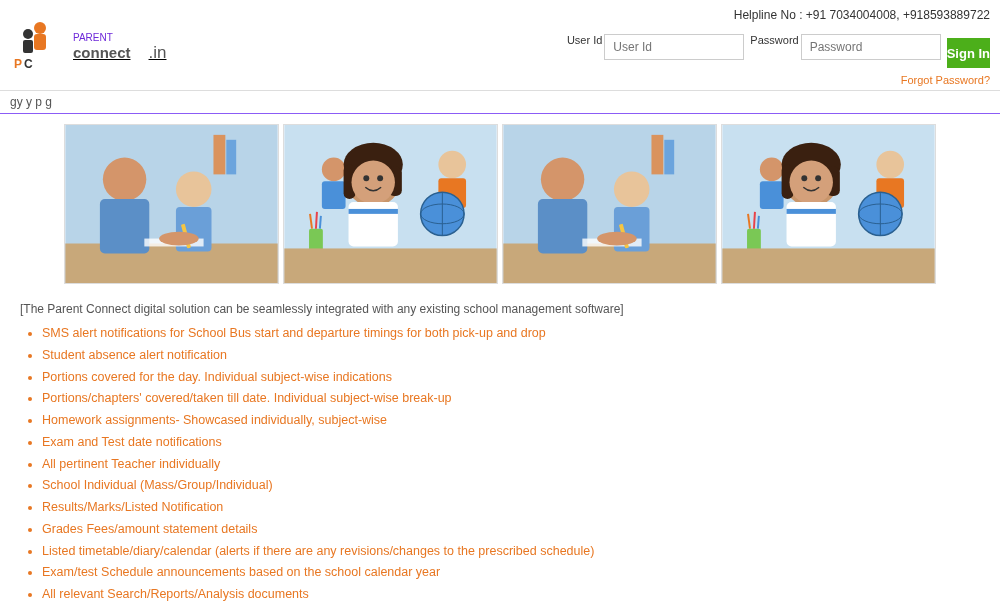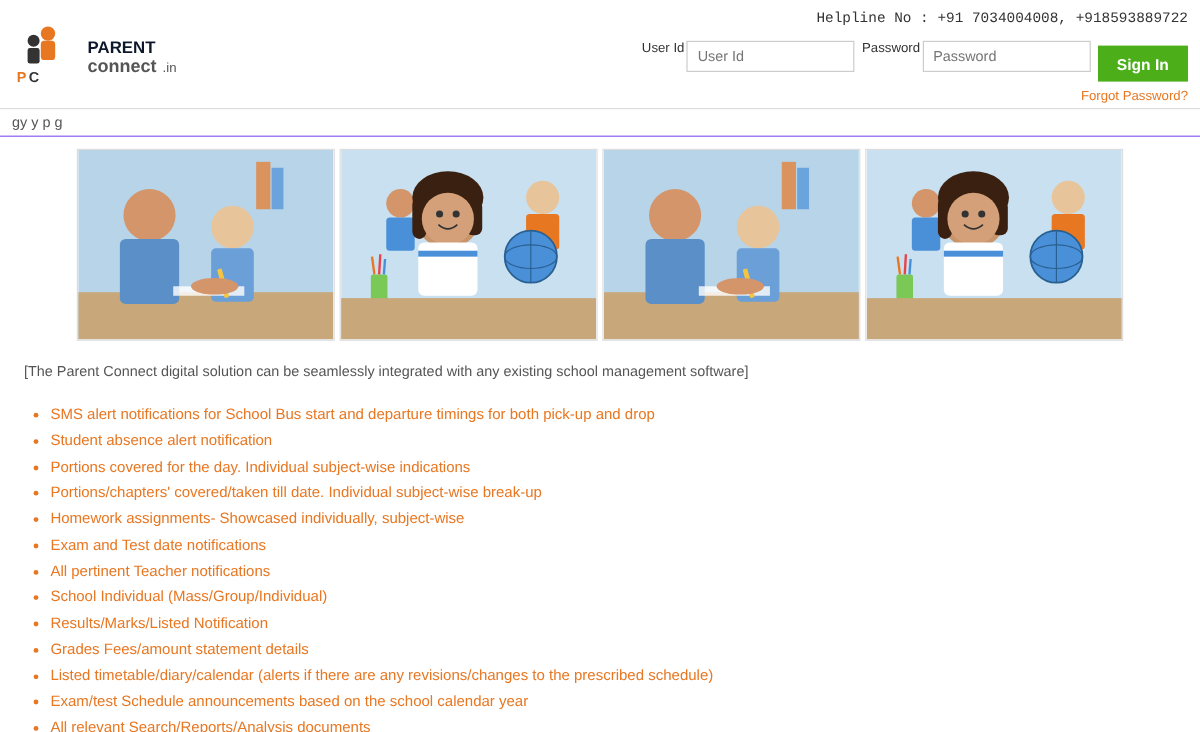--- a/index.html
+++ b/index.html
@@ -40,21 +40,20 @@
     .header-right {
       display: flex;
       flex-direction: column;
       align-items: flex-end;
       gap: 4px;
     }
     .helpline {
       font-size: 12px;
       color: #333;
       text-align: right;
-      font-family: Liberation Mono, monospace;
     }
     .login-row {
       display: flex;
       align-items: center;
       gap: 6px;
     }
     .login-field-group {
       display: flex;
       flex-direction: row;
       align-items: flex-start;
@@ -68,21 +67,21 @@
       border: 1px solid #ccc;
       padding: 4px 8px;
       font-size: 12px;
       width: 140px;
       height: 26px;
     }
     .signin-btn {
       background: #4caf1a;
       color: #fff;
       border: none;
-      padding: 6px 16px;
+      padding: 6px 0;
       font-size: 13px;
       font-weight: bold;
       cursor: pointer;
       height: 30px;
       margin-top: 12px;
     }
     .forgot-password {
       font-size: 11px;
       color: #e87722;
       text-align: right;
@@ -116,21 +115,21 @@
       height: 100%;
     }
 
     
     .content {
       padding: 8px 20px 20px 20px;
     }
     .intro-text {
       font-size: 12px;
       color: #555;
-      margin-bottom: 20px;
+      margin-bottom: 8px;
     }
     .feature-list {
       list-style: disc;
       padding-left: 22px;
     }
     .feature-list li {
       font-size: 12.5px;
       color: #e87722;
       margin-bottom: 3px;
       line-height: 1.5;
@@ -152,25 +151,25 @@
         <rect x="24" y="14" width="12" height="16" rx="3" fill="#e87722"></rect>
 
         <circle cx="18" cy="14" r="5" fill="#333"></circle>
         <rect x="13" y="20" width="10" height="13" rx="2" fill="#333"></rect>
 
         <text x="4" y="48" font-family="Arial" font-weight="bold" font-size="12" fill="#e87722">P</text>
         <text x="14" y="48" font-family="Arial" font-weight="bold" font-size="12" fill="#333">C</text>
       </svg>
       <div>
         <div style="display:flex; align-items:baseline; gap:0;">
-          <span style="font-size:14px; font-weight:bold; color:#0f172a;">PARENT</span>
+          <span style="font-size:10px; font-weight:normal; color:#6d28d9;">PARENT</span>
         </div>
-        <div style="display:flex; align-items:baseline; gap:5px;">
+        <div style="display:flex; align-items:baseline; gap:18px;text-decoration:underline;">
           <span style="font-size:15px; font-weight:bold; color:#555;">connect</span>
-          <span style="font-size:11px; color:#555;">.in</span>
+          <span style="font-size:17px; color:#555;">.in</span>
         </div>
       </div>
     </div>
   </div>
 
   <div class="header-right">
     <span class="helpline">Helpline No : +91 7034004008, +918593889722</span>
     <div class="login-row">
       <div class="login-field-group">
         <label>User Id</label>
@@ -301,21 +300,21 @@
 
 <div class="content">
   <p class="intro-text">[The Parent Connect digital solution can be seamlessly integrated with any existing school management software]</p>
   <ul class="feature-list">
   <li><span>SMS alert notifications for School Bus start and departure timings for both pick-up and drop</span></li>
       <li><span>Student absence alert notification</span></li>
       <li><span>Portions covered for the day. Individual subject-wise indications</span></li>
       <li><span>Portions/chapters' covered/taken till date. Individual subject-wise break-up</span></li>
       <li><span>Homework assignments- Showcased individually, subject-wise</span></li>
       <li><span>Exam and Test date notifications</span></li>
-      <li><span>All pertinent Teacher notifications</span></li>
+      <li><span>All pertinent Teacher individually</span></li>
       <li><span>School Individual (Mass/Group/Individual)</span></li>
       <li><span>Results/Marks/Listed Notification</span></li>
       <li><span>Grades Fees/amount statement details</span></li>
       <li><span>Listed timetable/diary/calendar (alerts if there are any revisions/changes to the prescribed schedule)</span></li>
       <li><span>Exam/test Schedule announcements based on the school calendar year</span></li>
       <li><span>All relevant Search/Reports/Analysis documents</span></li>
       <li><span>Web Interface</span></li>
     </ul>
 </div>
 

